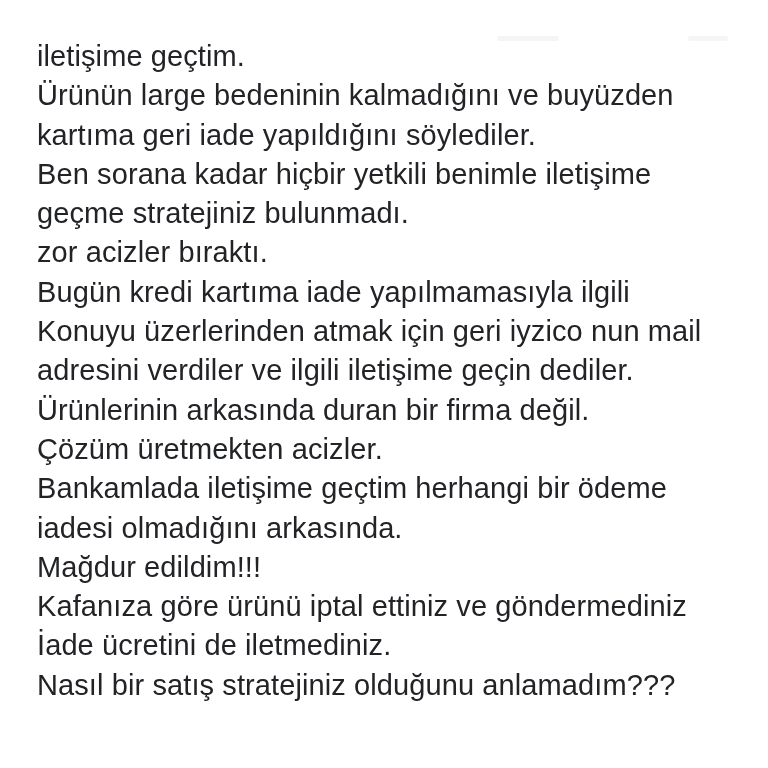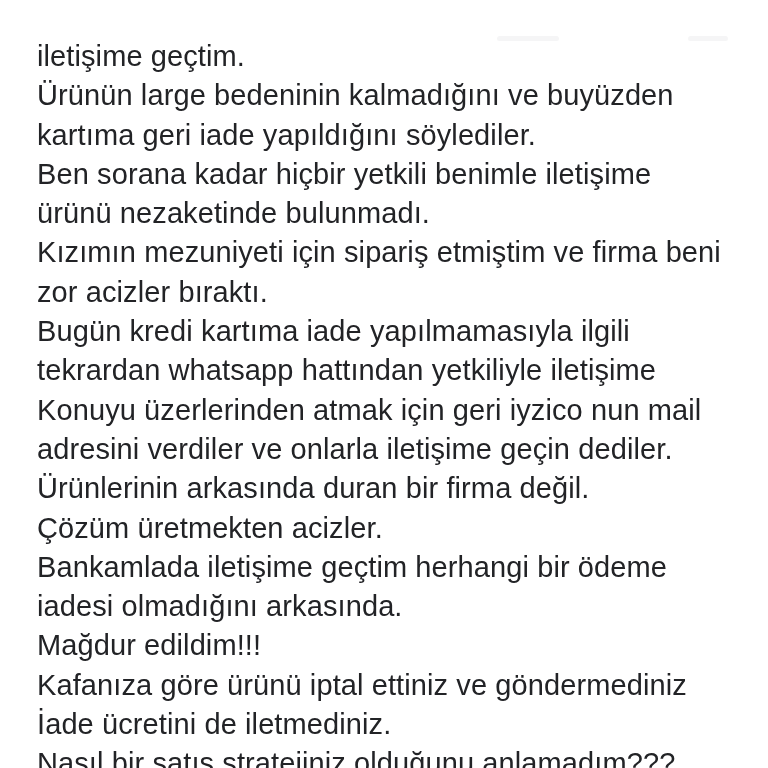--- a/index.html
+++ b/index.html
@@ -48,27 +48,25 @@
 
 <div class="screen">
   <div class="edge-artifact a1"></div>
   <div class="edge-artifact a2"></div>
 
   <div class="text-block">
     <div class="line">iletişime geçtim.</div>
     <div class="line">Ürünün large bedeninin kalmadığını ve buyüzden</div>
     <div class="line">kartıma geri iade yapıldığını söylediler.</div>
     <div class="line">Ben sorana kadar hiçbir yetkili benimle iletişime</div>
-    <div class="line">ürünü nezaketinde bulunmadı.</div>
-    <div class="line">Kızımın mezuniyeti için sipariş etmiştim ve firma beni</div>
+    <div class="line">geçme stratejiniz bulunmadı.</div>
     <div class="line">zor acizler bıraktı.</div>
     <div class="line">Bugün kredi kartıma iade yapılmamasıyla ilgili</div>
-    <div class="line">tekrardan whatsapp hattından yetkiliyle iletişime</div>
     <div class="line">Konuyu üzerlerinden atmak için geri iyzico nun mail</div>
-    <div class="line">adresini verdiler ve onlarla iletişime geçin dediler.</div>
+    <div class="line">adresini verdiler ve ilgili iletişime geçin dediler.</div>
     <div class="line">Ürünlerinin arkasında duran bir firma değil.</div>
     <div class="line">Çözüm üretmekten acizler.</div>
     <div class="line">Bankamlada iletişime geçtim herhangi bir ödeme</div>
     <div class="line">iadesi olmadığını arkasında.</div>
     <div class="line">Mağdur edildim!!!</div>
     <div class="line">Kafanıza göre ürünü iptal ettiniz ve göndermediniz</div>
     <div class="line">İade ücretini de iletmediniz.</div>
     <div class="line">Nasıl bir satış stratejiniz olduğunu anlamadım???</div>
   </div>
 </div>

